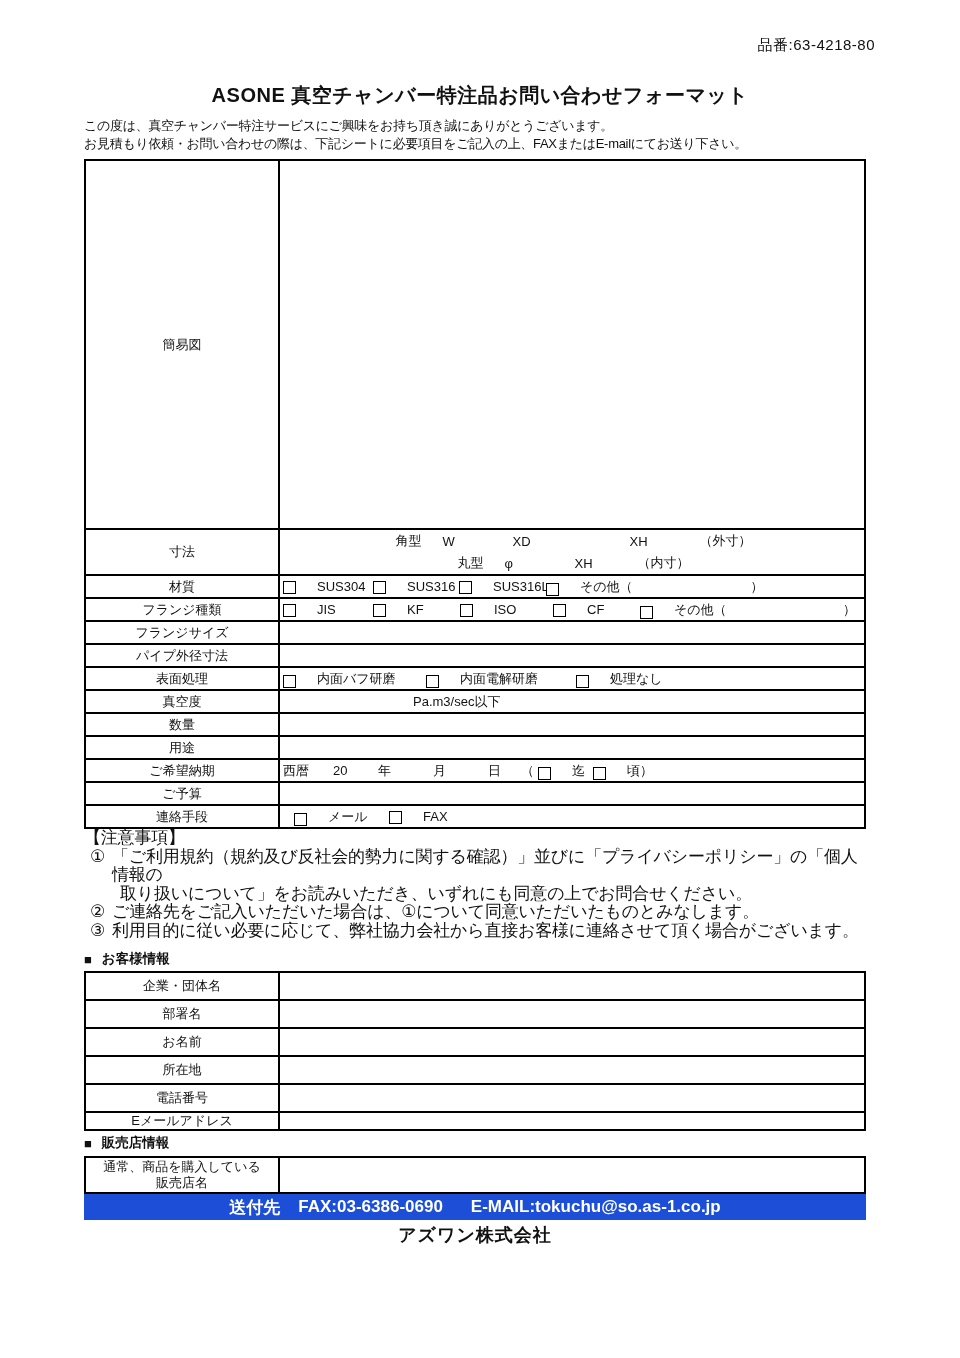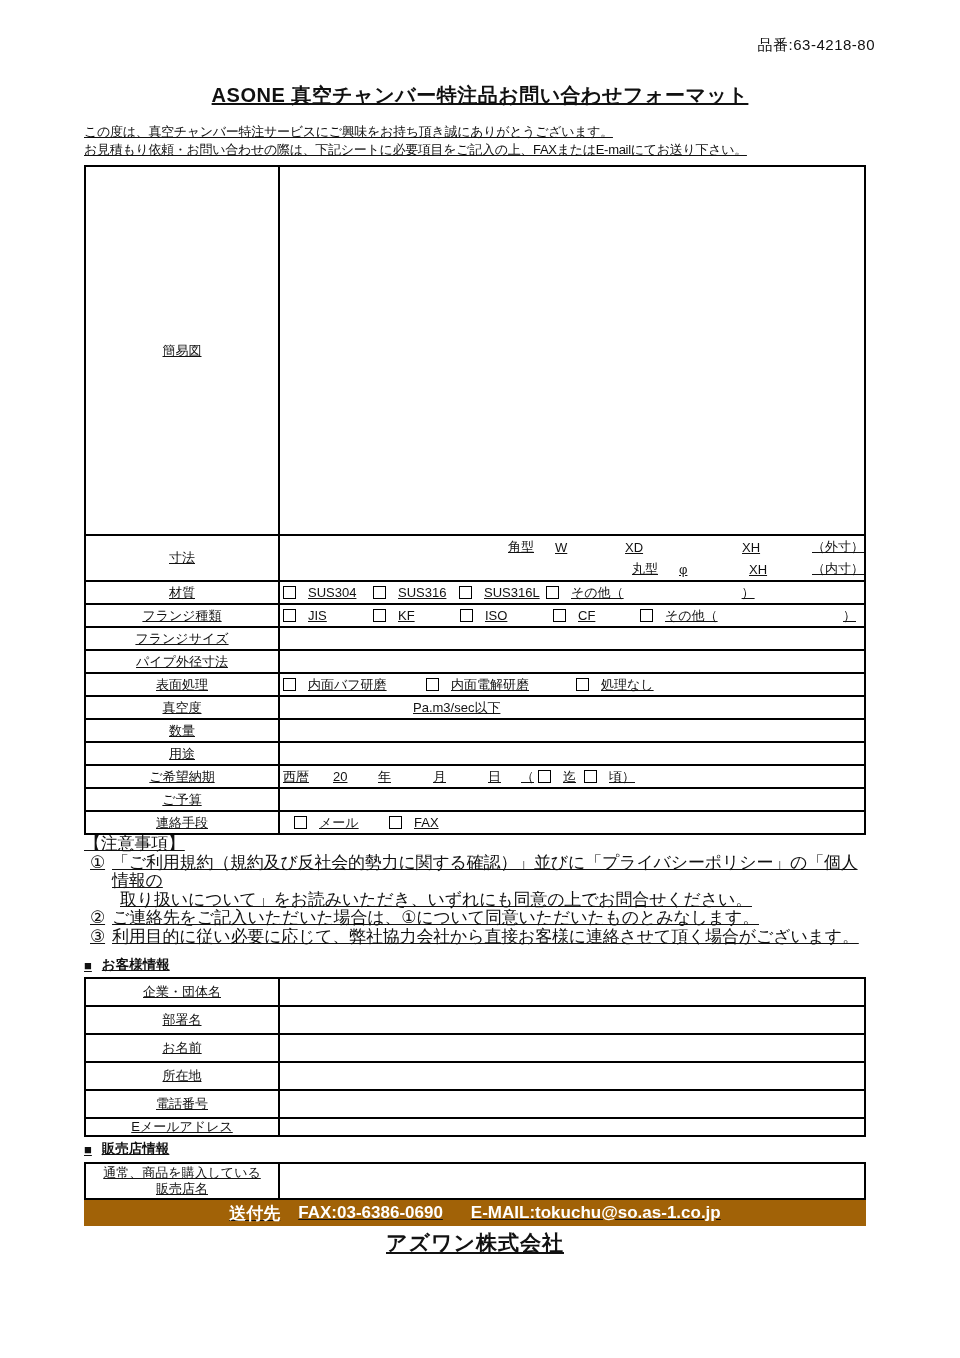--- a/index.html
+++ b/index.html
@@ -1,57 +1,57 @@
 <!DOCTYPE html>
 <html><head>
 <meta charset="utf-8">
 <style>
   html,body{margin:0;padding:0;background:#fff;}
   .page{
     position:relative;width:960px;height:1358px;background:#fff;color:#111;
-    font-family:"Liberation Sans","DejaVu Sans",sans-serif;overflow:hidden;text-decoration:underline;
+    font-family:"Liberation Sans","DejaVu Sans",sans-serif;overflow:hidden;
   }
   .sheet{margin-left:84px;width:782px;}
   .partno{position:absolute;top:36px;right:85px;font-size:15px;letter-spacing:.5px;}
   .title{padding-top:82px;text-align:center;font-size:20px;font-weight:bold;letter-spacing:.5px;}
-  .intro{margin-top:14px;font-size:13px;line-height:18px;letter-spacing:-0.3px;}
+  .intro{margin-top:8px;font-size:13px;line-height:18px;letter-spacing:-0.3px;}
   
   .tbl{border:2px solid #000;margin-top:6px;}
   .trow{display:flex;border-top:2px solid #000;}
   .trow:first-child{border-top:none;}
   .lcell{flex:0 0 192px;border-right:2px solid #000;display:flex;align-items:center;justify-content:center;
          font-size:13px;text-align:center;}
   .vcell{flex:1 1 auto;display:flex;align-items:center;font-size:13px;padding-left:3px;min-width:0;}
   .h-diagram{height:367px;}
   .h-dim{height:44px;}
   .h-std{height:21px;}
   .h-c{height:26px;}
   .h-email{height:16px;gap:36px;}
   .h-dealer{height:34px;}
-  .col{flex-direction:column;justify-content:center;align-items:flex-end;}
+  .col{flex-direction:column;justify-content:center;align-items:center;}
   .dimline{display:flex;align-items:center;height:22px;}
   .tok{display:inline-block;flex:0 0 auto;}
   .cb{display:inline-block;width:11px;height:11px;border:1px solid #000;background:#fff;flex:0 0 auto;}
-  .opt{display:inline-flex;align-items:center;gap:12px;flex:0 0 auto;}
+  .opt{display:inline-flex;align-items:flex-end;gap:21px;flex:0 0 auto;}
   .gap-inline{display:inline-block;}
   .push-right{margin-left:auto;margin-right:8px;}
   
   .notes{margin-top:0;font-size:17px;line-height:18.5px;letter-spacing:-0.2px;}
   .note-item{display:flex;}
   .note-no{flex:0 0 22px;padding-left:6px;}
   .note-text{flex:1;}
   .note-wrap{padding-left:8px;}
   .sec-head{margin-top:10px;font-size:13.5px;font-weight:bold;display:flex;align-items:center;gap:10px;}
   .sec-head .marker{font-size:13px;}
   .dealer-head{margin-top:3px;}
   .two-line{line-height:16px;}
-  .sendbar{height:26px;background:#a16207;color:#fff;display:flex;align-items:center;justify-content:center;
+  .sendbar{height:26px;background:#1d4ed8;color:#fff;display:flex;align-items:center;justify-content:center;
            gap:18px;font-size:17px;font-weight:bold;}
   .sendbar .wide-gap{margin-left:10px;}
-  .company{margin-top:3px;text-align:center;font-size:21px;font-weight:bold;letter-spacing:1px;}
+  .company{margin-top:3px;text-align:center;font-size:18px;font-weight:bold;letter-spacing:1px;}
 </style>
 </head>
 <body>
 
 <div class="page">
 
   <div class="partno">品番:63-4218-80</div>
 
   <div class="title">ASONE 真空チャンバー特注品お問い合わせフォーマット</div>
 

